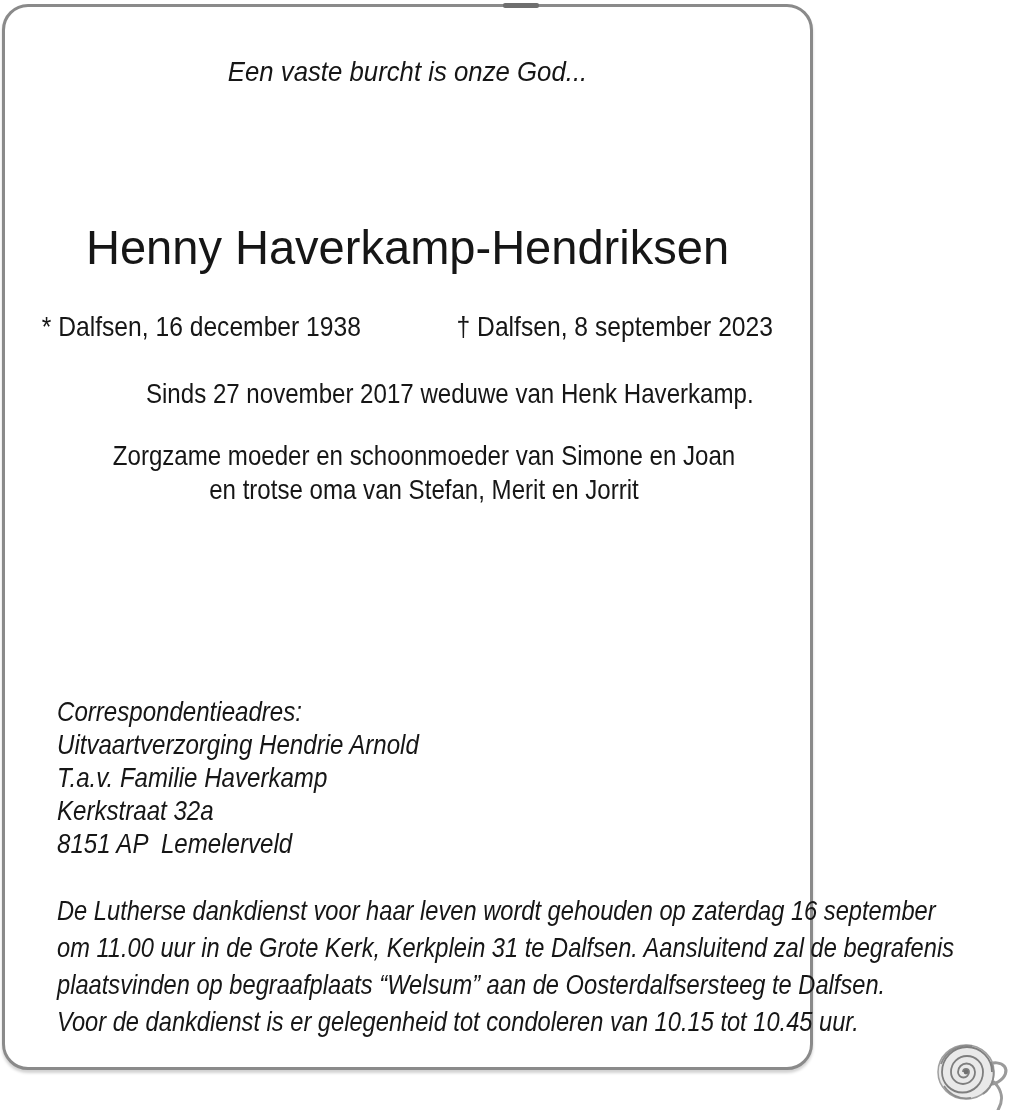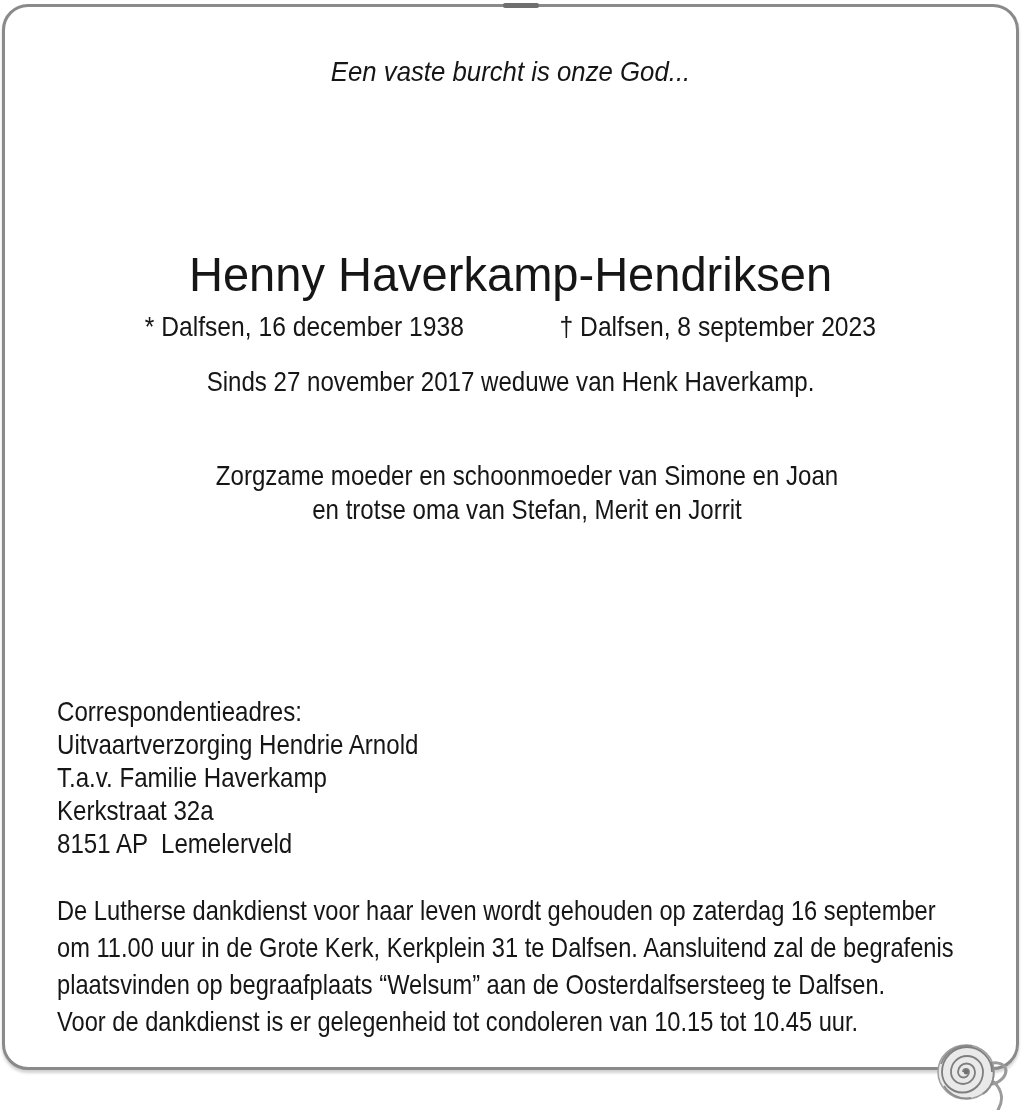--- a/index.html
+++ b/index.html
@@ -13,21 +13,21 @@
     height: 1110px;
     background: #ffffff;
     overflow: hidden;
     font-family: "Liberation Sans", "DejaVu Sans", sans-serif;
     color: #161616;
   }
   .card {
     position: absolute;
     left: 2px;
     top: 4px;
-    width: 1017px;
+    width: 811px;
     height: 1066px;
     box-sizing: border-box;
     border: 3px solid #8a8a8a;
     border-radius: 26px;
     background: #ffffff;
     box-shadow: 0 3px 3px rgba(0,0,0,0.18);
   }
   .notch {
     position: absolute;
     left: 503px;
@@ -40,20 +40,21 @@
   .block {
     position: absolute;
     left: 0;
     right: 0;
     text-align: center;
   }
   .block.left {
     left: 52px;
     right: auto;
     text-align: left;
+    font-style: italic;
   }
   .ln {
     white-space: pre;
     font-size: 28px;
     line-height: 34px;
     transform: scaleX(0.86);
     transform-origin: 50% 50%;
   }
   .left .ln {
     transform-origin: 0 50%;
@@ -104,34 +105,34 @@
 
 <div class="page">
 
   <div class="card">
 
     <div class="block italic quote-block" style="top:48px;">
       <div class="ln">Een vaste burcht is onze God...</div>
     </div>
 
 
-    <div class="block name-block" style="top:213px;margin-top:27px;">
+    <div class="block name-block" style="top:213px;">
       <div class="ln">Henny Haverkamp-Hendriksen</div>
     </div>
 
     <div class="block dates-block" style="top:303px;">
       <span class="ln">* Dalfsen, 16 december 1938</span>
       <span class="ln">† Dalfsen, 8 september 2023</span>
     </div>
 
-    <div class="block" style="top:358px;">
+    <div class="block" style="top:370px;text-align:right;">
       <div class="ln">Sinds 27 november 2017 weduwe van Henk Haverkamp.</div>
     </div>
 
-    <div class="block" style="top:452px;margin-left:33px;">
+    <div class="block" style="top:432px;margin-left:33px;">
       <div class="ln">Zorgzame moeder en schoonmoeder van Simone en Joan</div>
       <div class="ln">en trotse oma van Stefan, Merit en Jorrit</div>
     </div>
 
 
     <div class="block left corr-block" style="top:688px;">
       <div class="ln">Correspondentieadres:</div>
       <div class="ln">Uitvaartverzorging Hendrie Arnold</div>
       <div class="ln">T.a.v. Familie Haverkamp</div>
       <div class="ln">Kerkstraat 32a</div>

